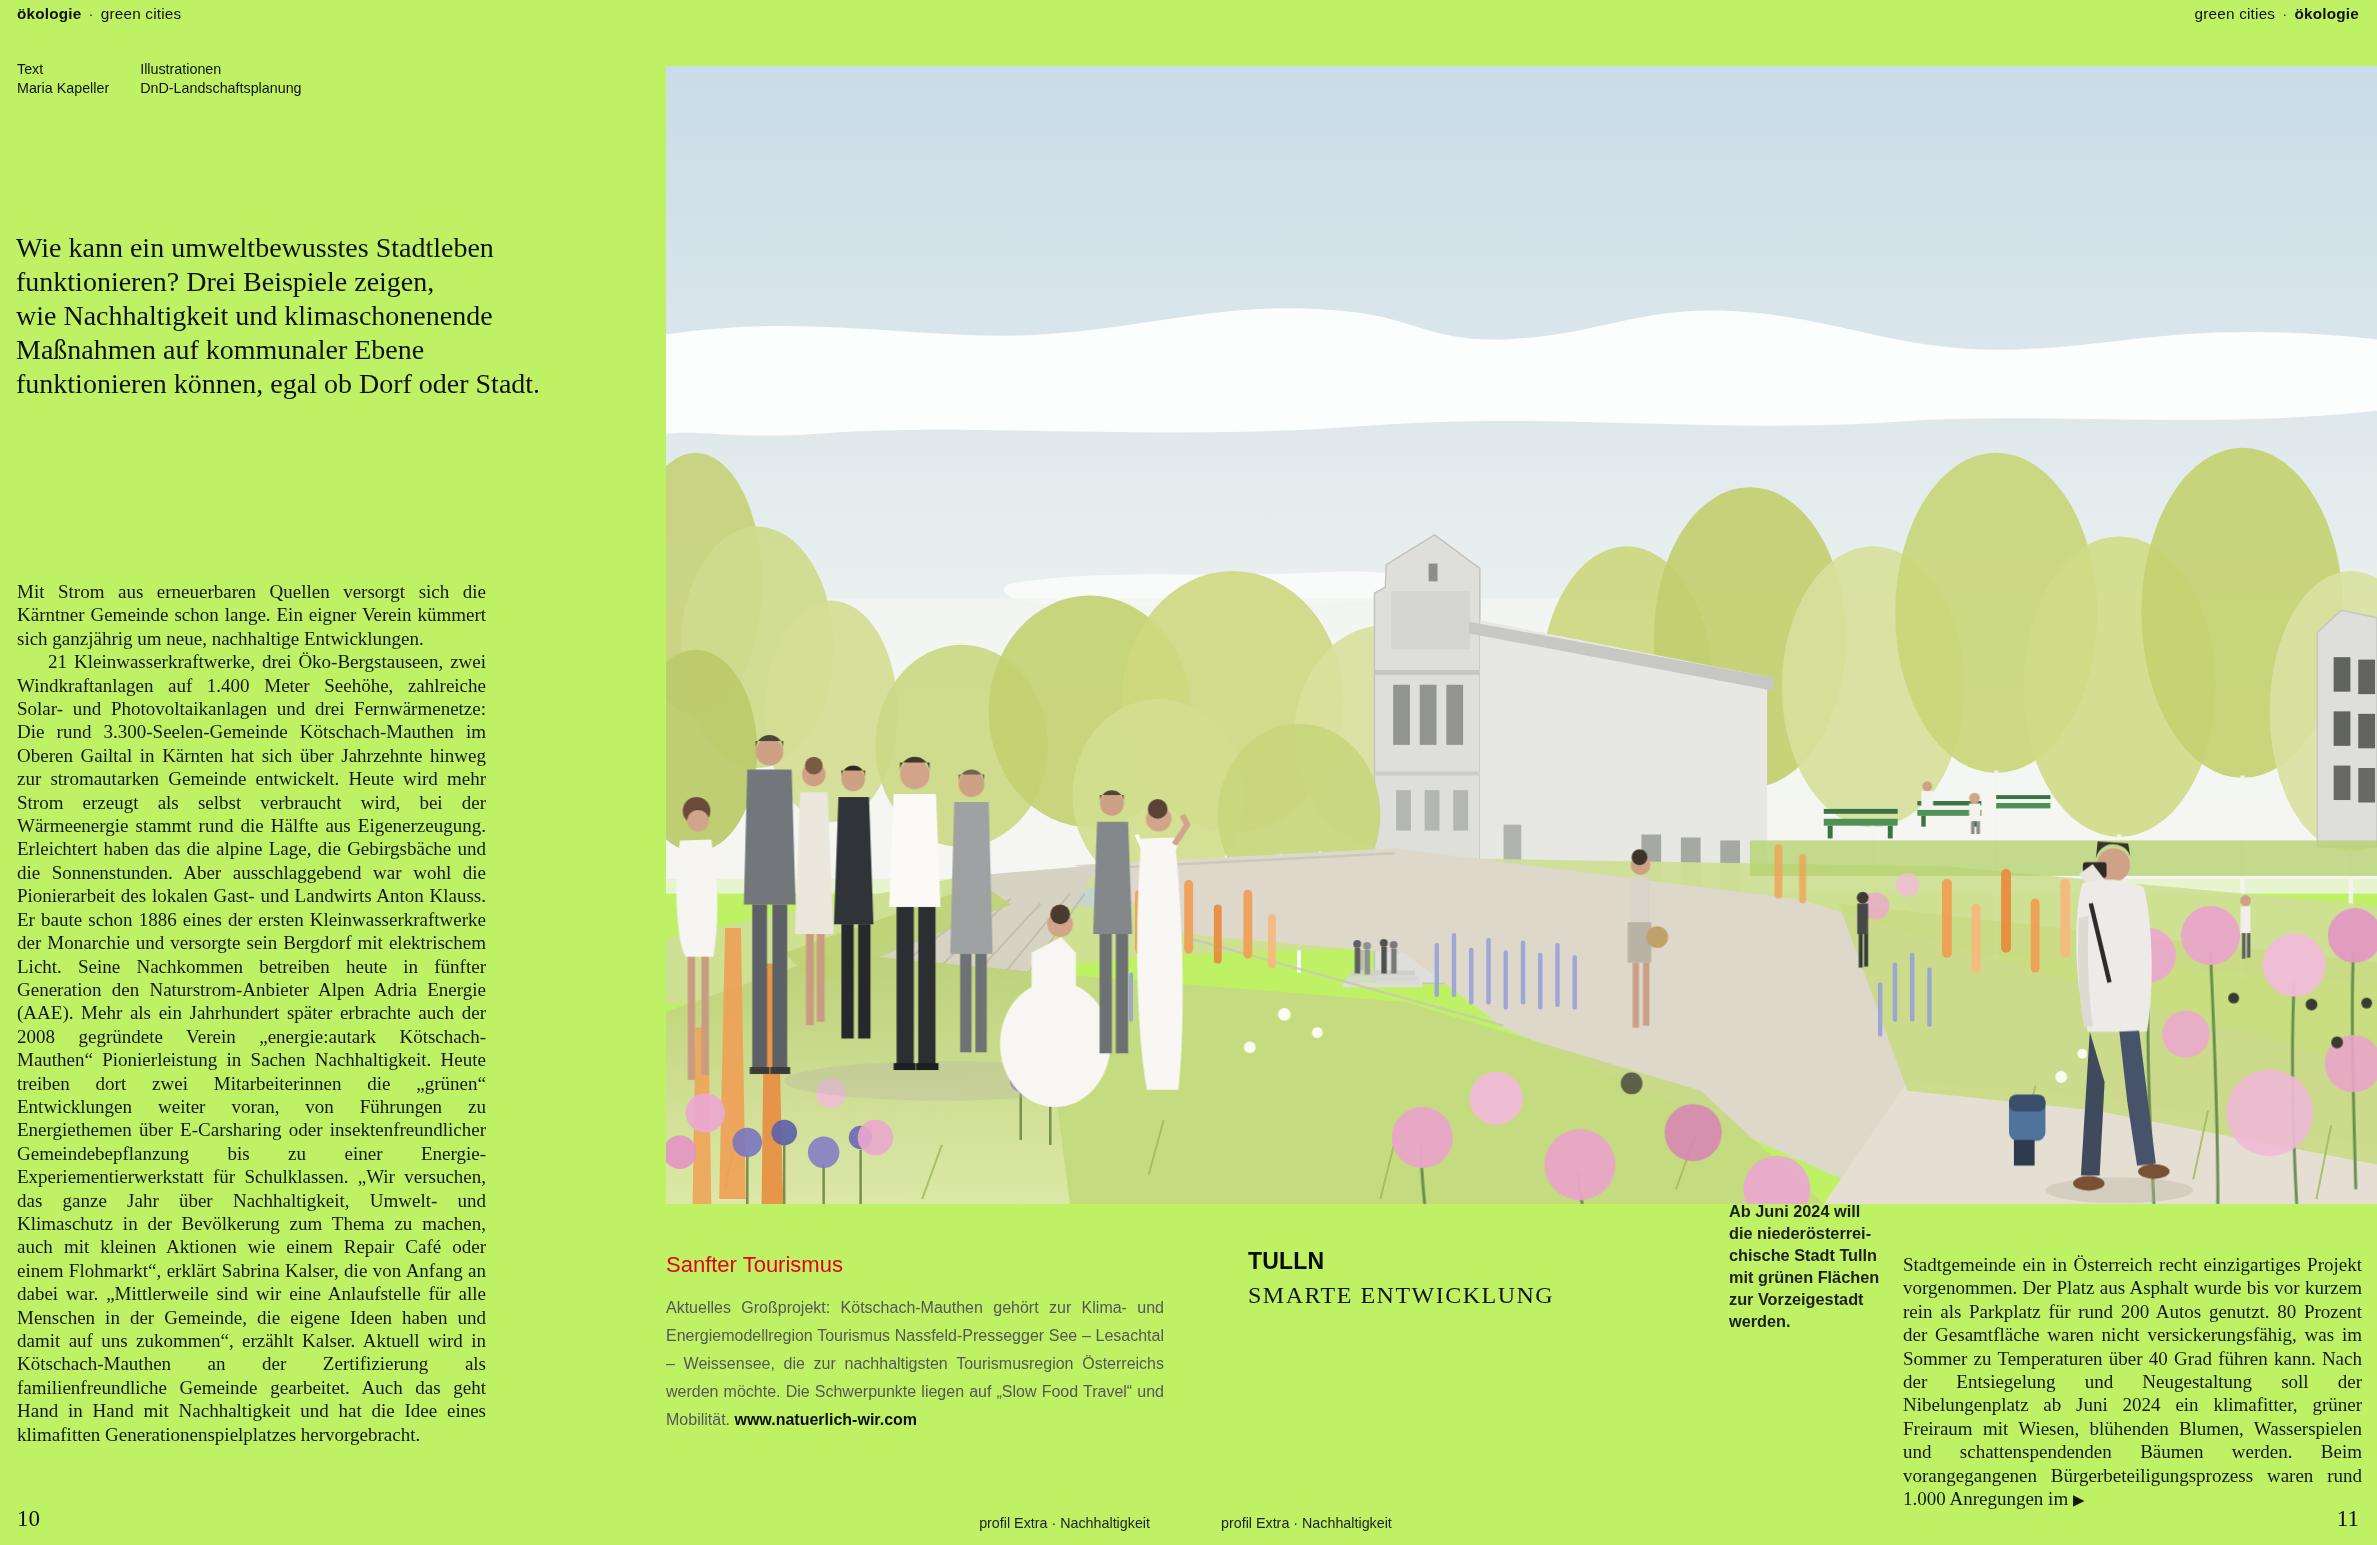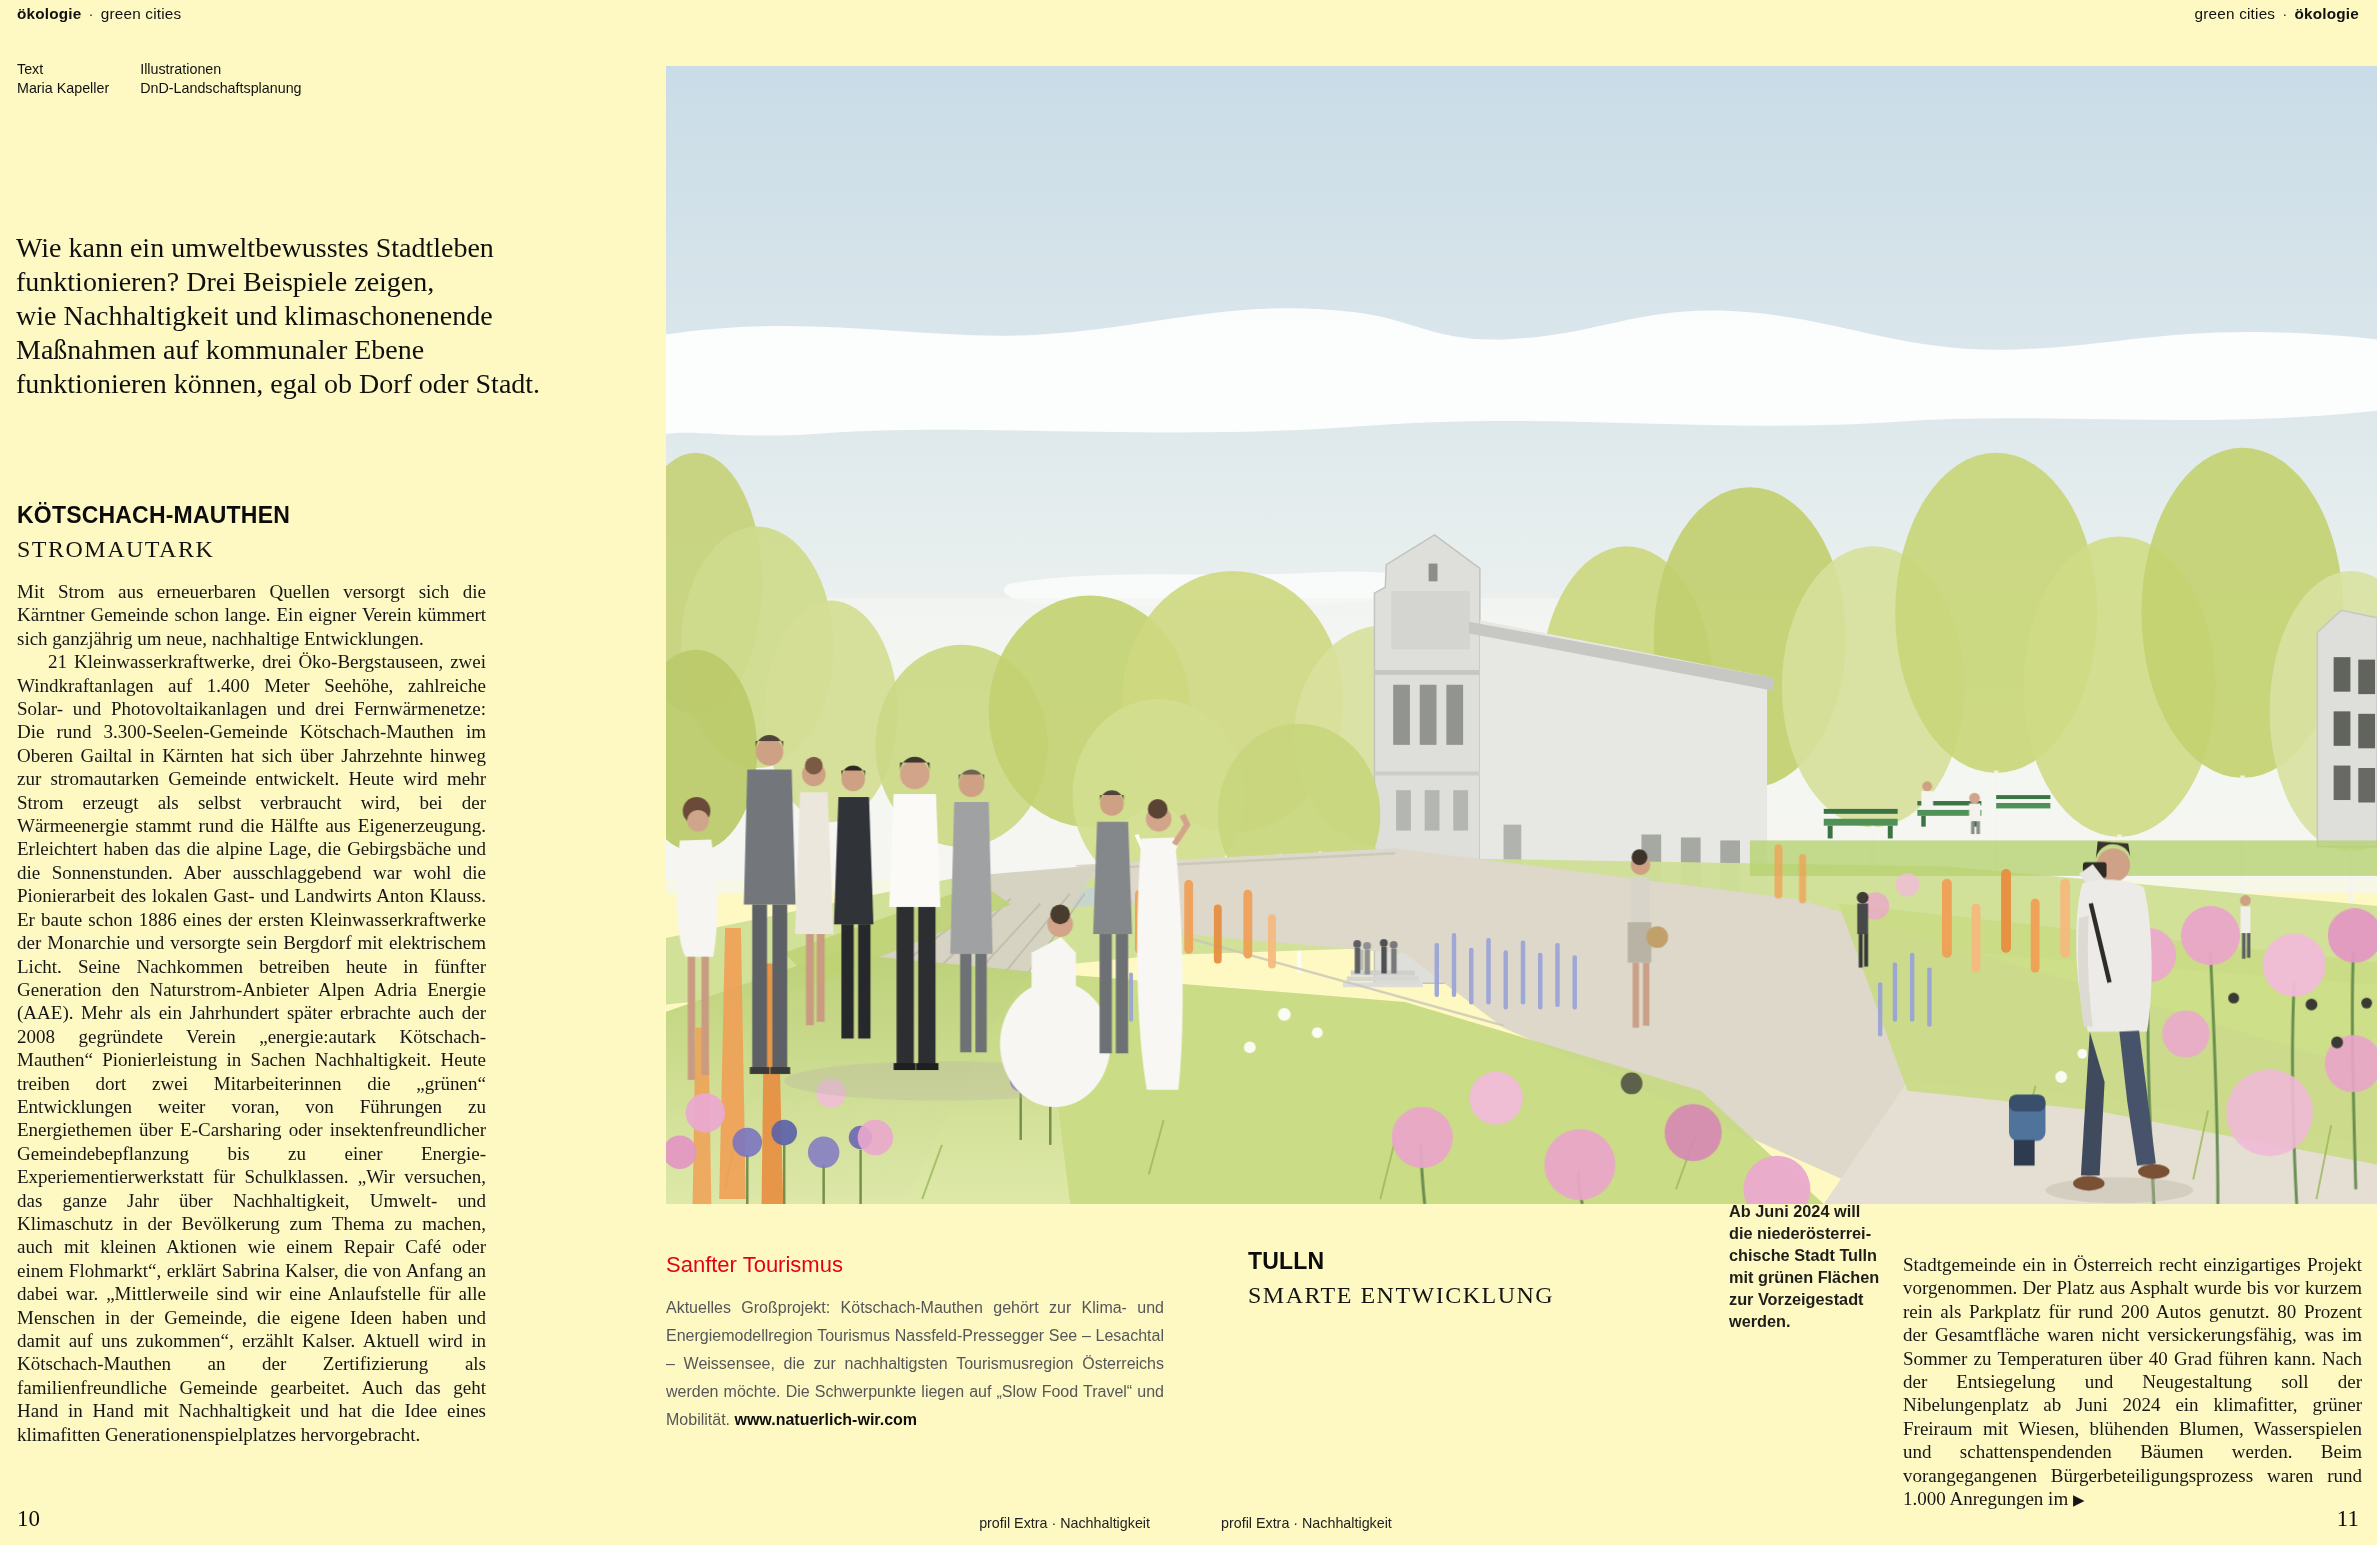--- a/index.html
+++ b/index.html
@@ -1,17 +1,17 @@
 <!DOCTYPE html>
 <html lang="de" style="font-size:8px"><head>
 <meta charset="utf-8">
 <style>
   html,body{margin:0;padding:0;background:#e8e8e8;}
   .spread{
-    position:relative;width:2377px;height:1546px;background:#fef9c3;
+    position:relative;width:2377px;height:1546px;background:#bef264;
     font-family:"Liberation Serif",serif;color:#141414;overflow:hidden;
   }
   
   .runhead{position:absolute;top:5px;font-family:"Liberation Sans",sans-serif;
     font-size:15.3px;letter-spacing:0.2px;color:#111;}
   .runhead .b{font-weight:bold;}
   .runhead .sep{margin:0 7px;color:#333;}
   .runhead-left{left:17px;}
   .runhead-right{right:18px;text-align:right;}
   
@@ -83,24 +83,20 @@
       <div>DnD-Landschaftsplanung</div>
     </div>
   </div>
 
   <div class="intro">Wie kann ein umweltbewusstes Stadtleben
 funktionieren? Drei Beispiele zeigen,
 wie Nachhaltigkeit und klimaschonenende
 Maßnahmen auf kommunaler Ebene
 funktionieren können, egal ob Dorf oder Stadt.</div>
 
-  <div class="section-left">
-    <div class="kicker">KÖTSCHACH-MAUTHEN</div>
-    <div class="subhead">STROMAUTARK</div>
-  </div>
 
   <div class="bodycol col-left">
     <p class="lead">Mit Strom aus erneuerbaren Quellen versorgt sich die Kärntner Gemeinde schon lange. Ein eigner Verein kümmert sich ganzjährig um neue, nachhaltige Entwicklungen.</p>
     <p class="indent">21 Kleinwasserkraftwerke, drei Öko-Bergstauseen, zwei Windkraftanlagen auf 1.400 Meter Seehöhe, zahlreiche Solar- und Photovoltaikanlagen und drei Fernwärmenetze: Die rund 3.300-Seelen-Gemeinde Kötschach-Mauthen im Oberen Gailtal in Kärnten hat sich über Jahrzehnte hinweg zur stromautarken Gemeinde entwickelt. Heute wird mehr Strom erzeugt als selbst verbraucht wird, bei der Wärmeenergie stammt rund die Hälfte aus Eigenerzeugung. Erleichtert haben das die alpine Lage, die Gebirgsbäche und die Sonnenstunden. Aber ausschlaggebend war wohl die Pionierarbeit des lokalen Gast- und Landwirts Anton Klauss. Er baute schon 1886 eines der ersten Kleinwasserkraftwerke der Monarchie und versorgte sein Bergdorf mit elektrischem Licht. Seine Nachkommen betreiben heute in fünfter Generation den Naturstrom-Anbieter Alpen Adria Energie (AAE). Mehr als ein Jahrhundert später erbrachte auch der 2008 gegründete Verein „energie:autark Kötschach-Mauthen“ Pionierleistung in Sachen Nachhaltigkeit. Heute treiben dort zwei Mitarbeiterinnen die „grünen“ Entwicklungen weiter voran, von Führungen zu Energiethemen über E-Carsharing oder insektenfreundlicher Gemeindebepflanzung bis zu einer Energie-Experiementierwerkstatt für Schulklassen. „Wir versuchen, das ganze Jahr über Nachhaltigkeit, Umwelt- und Klimaschutz in der Bevölkerung zum Thema zu machen, auch mit kleinen Aktionen wie einem Repair Café oder einem Flohmarkt“, erklärt Sabrina Kalser, die von Anfang an dabei war. „Mittlerweile sind wir eine Anlaufstelle für alle Menschen in der Gemeinde, die eigene Ideen haben und damit auf uns zukommen“, erzählt Kalser. Aktuell wird in Kötschach-Mauthen an der Zertifizierung als familienfreundliche Gemeinde gearbeitet. Auch das geht Hand in Hand mit Nachhaltigkeit und hat die Idee eines klimafitten Generationenspielplatzes hervorgebracht.</p>
   </div>
 
   <div class="illustration">
     <svg viewBox="0 0 3473 2310" preserveAspectRatio="none">
       <defs>
         <linearGradient id="gsky" x1="0" y1="0" x2="0" y2="1">

